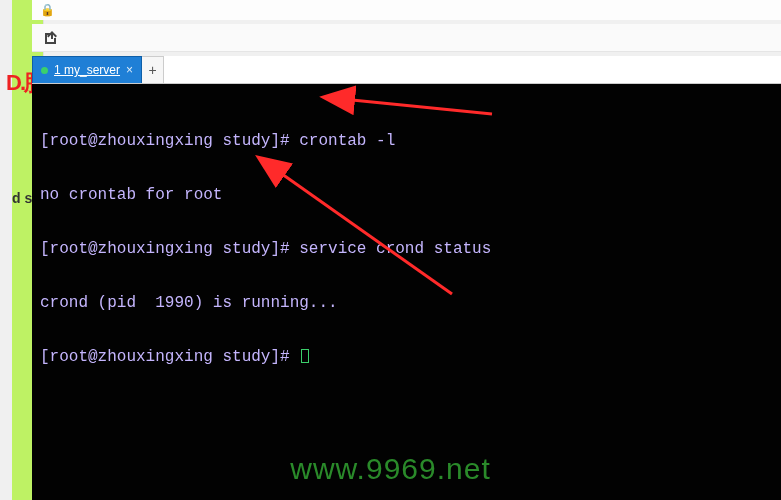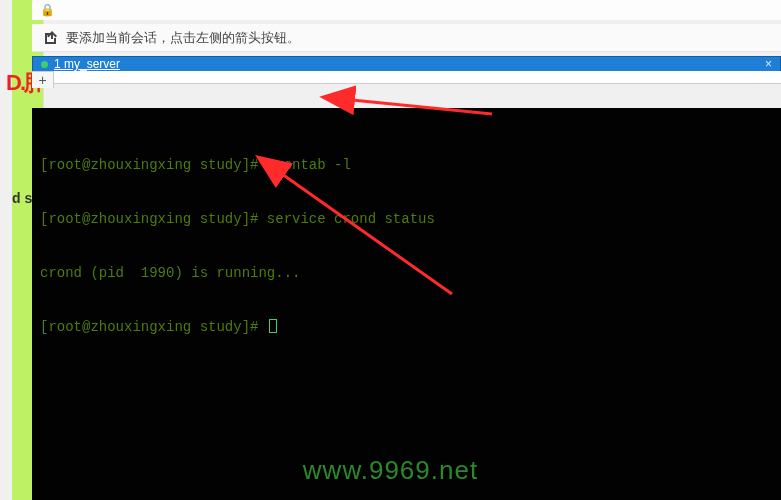--- a/index.html
+++ b/index.html
@@ -66,21 +66,20 @@
     .tip-row .share-icon svg { display: block; }
     .tabs-row {
       position: absolute;
       left: 32px; top: 56px;
       right: 0;
       height: 28px;
       background: #fff;
       border-bottom: 1px solid #ccc;
       display: flex;
       align-items: stretch;
-      flex-direction: column;
     }
     .tab {
       display: flex;
       align-items: center;
       gap: 6px;
       padding: 0 8px;
       background: #1f7fd6;
       color: #fff;
       font-size: 12px;
       border: 1px solid #0e5fa8;
@@ -106,43 +105,42 @@
       color: #555;
       font-size: 14px;
       background: #f6f6f6;
       cursor: pointer;
     }
     .terminal {
       position: absolute;
       left: 32px; top: 84px;
       right: 0; bottom: 0;
       background: #020202;
-      color: #4d7c0f;
+      color: #c4b5fd;
       font-family: "Consolas","Courier New",monospace;
-      font-size: 14px;
+      font-size: 16px;
       line-height: 18px;
       padding: 12px 8px 8px 8px;
       white-space: pre;
-      margin-top: 24px;
     }
     .terminal .line { display: block; }
     .cursor-box {
       display: inline-block;
       width: 8px; height: 14px;
       border: 1px solid #3bd06b;
       vertical-align: -2px;
       margin-left: 2px;
     }
     .watermark {
       position: absolute;
       left: 50%; bottom: 14px;
       transform: translateX(-50%);
       color: #2a8a2a;
       font-family: Arial, sans-serif;
-      font-size: 26px;
+      font-size: 30px;
       letter-spacing: 1px;
       pointer-events: none;
     }
     .arrow-svg {
       position: absolute;
       left: 32px; top: 84px;
       width: 749px; height: 416px;
       pointer-events: none;
     }
   </style>
@@ -157,36 +155,36 @@
 <div class="addr-row">
   <span class="lock-icon">🔒</span>
 </div>
 
 <div class="tip-row">
   <span class="share-icon">
     <svg width="16" height="16" viewBox="0 0 16 16">
         <path d="M3 3 H10 V5 H5 V12 H12 V8 H14 V14 H3 Z M10 1 L15 6 L13.6 7.4 L11 4.8 V9 H9 V4.8 L6.4 7.4 L5 6 Z" fill="#444"></path>
       </svg>
   </span>
-  <span>要添加当前会话，点击左侧的箭头按钮。</span>
 </div>
 
 <div class="tabs-row">
   <div class="tab">
     <span class="dot"></span>
     <span class="label">1 my_server</span>
     <span class="close">×</span>
   </div>
   <div class="add-tab">
     <span>+</span>
   </div>
 </div>
 
 <div class="terminal">
   <span class="line"><span>[root@zhouxingxing study]# </span><span>crontab -l</span></span>
+  <span class="line"><span></span><span>no crontab for root</span></span>
   <span class="line"><span>[root@zhouxingxing study]# </span><span>service crond status</span></span>
   <span class="line"><span></span><span>crond (pid  1990) is running...</span></span>
   <span class="line"><span>[root@zhouxingxing study]# </span><span></span><span class="cursor-box"></span></span>
 </div>
 
 <svg class="arrow-svg">
   <defs>
     <marker id="ah" markerWidth="12" markerHeight="10" refX="1" refY="5" orient="auto">
       <polygon points="0,0 12,5 0,10" fill="#ff2a2a"></polygon>
     </marker>

